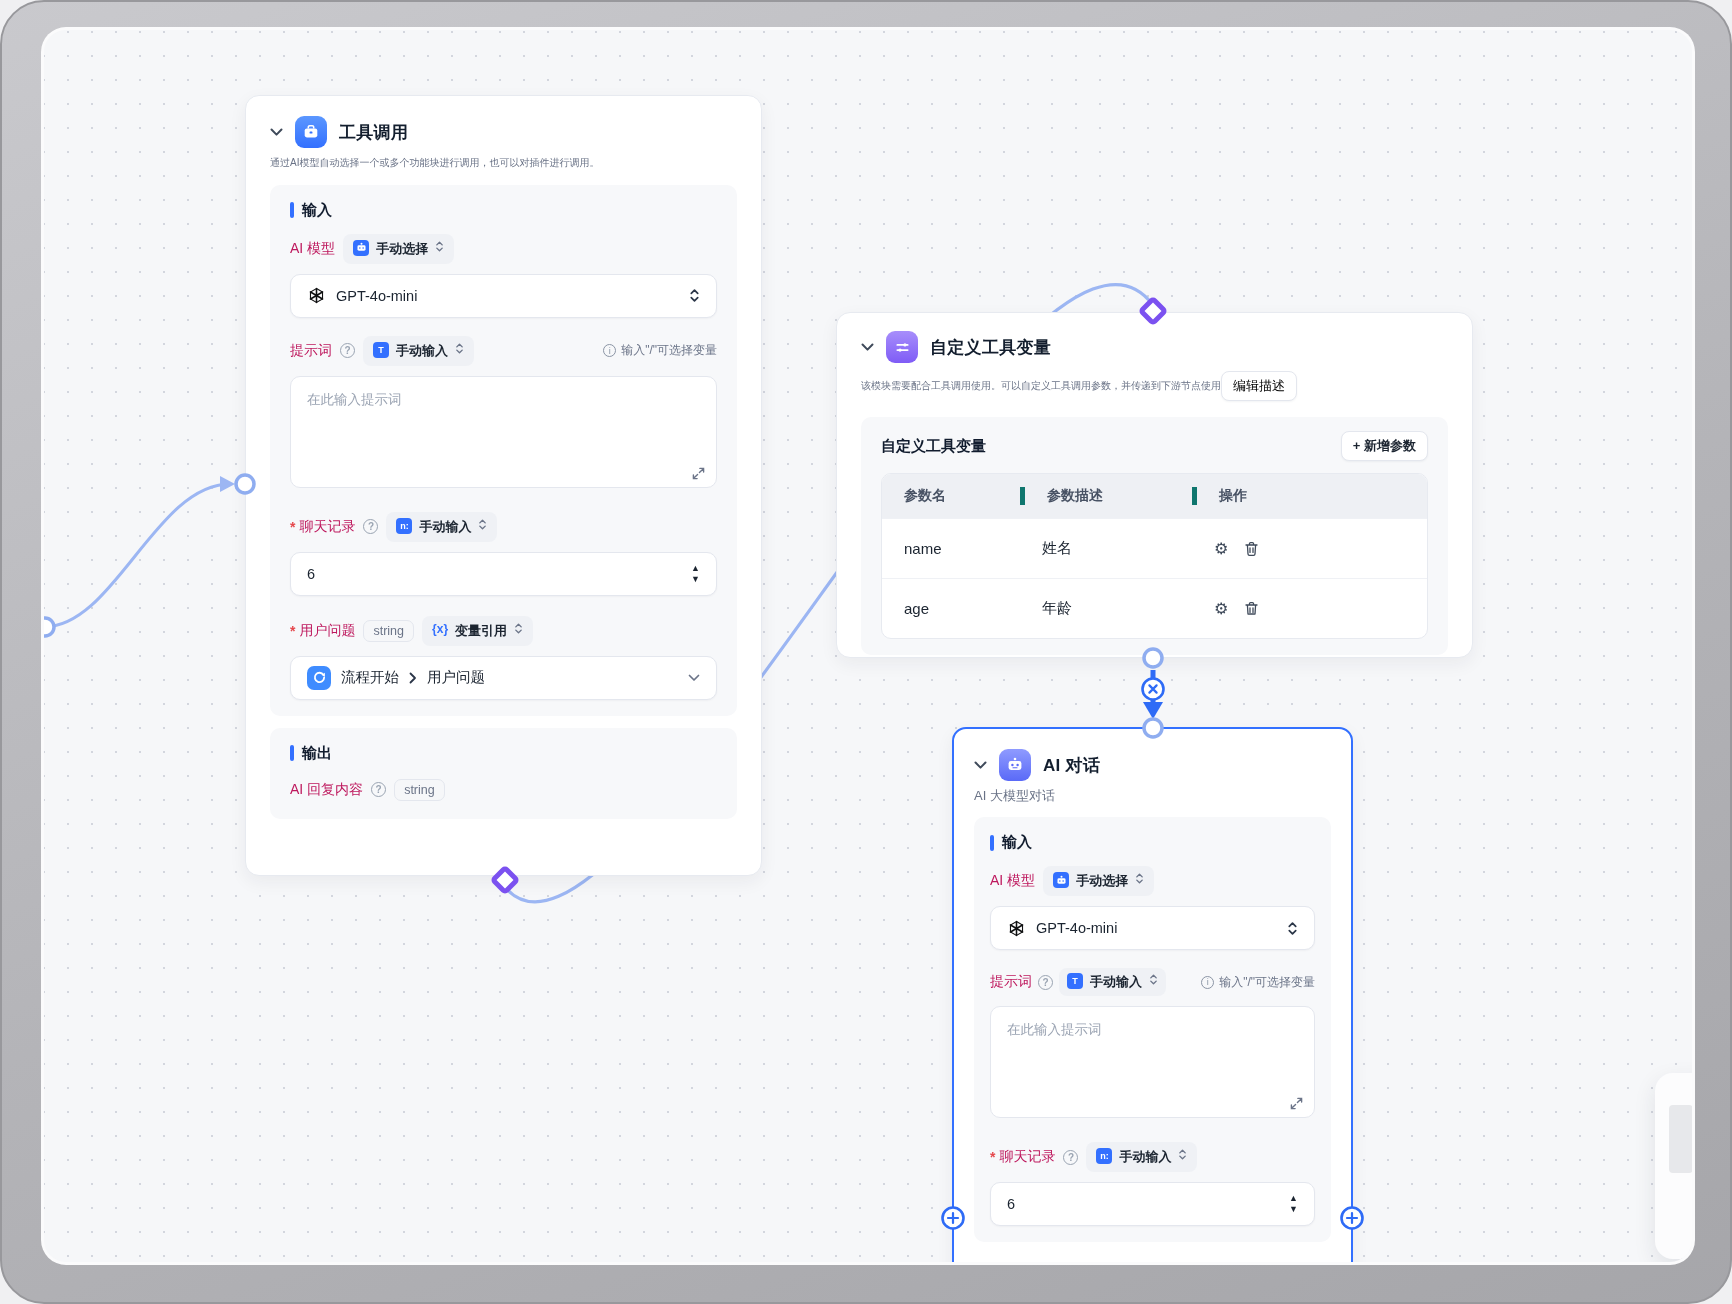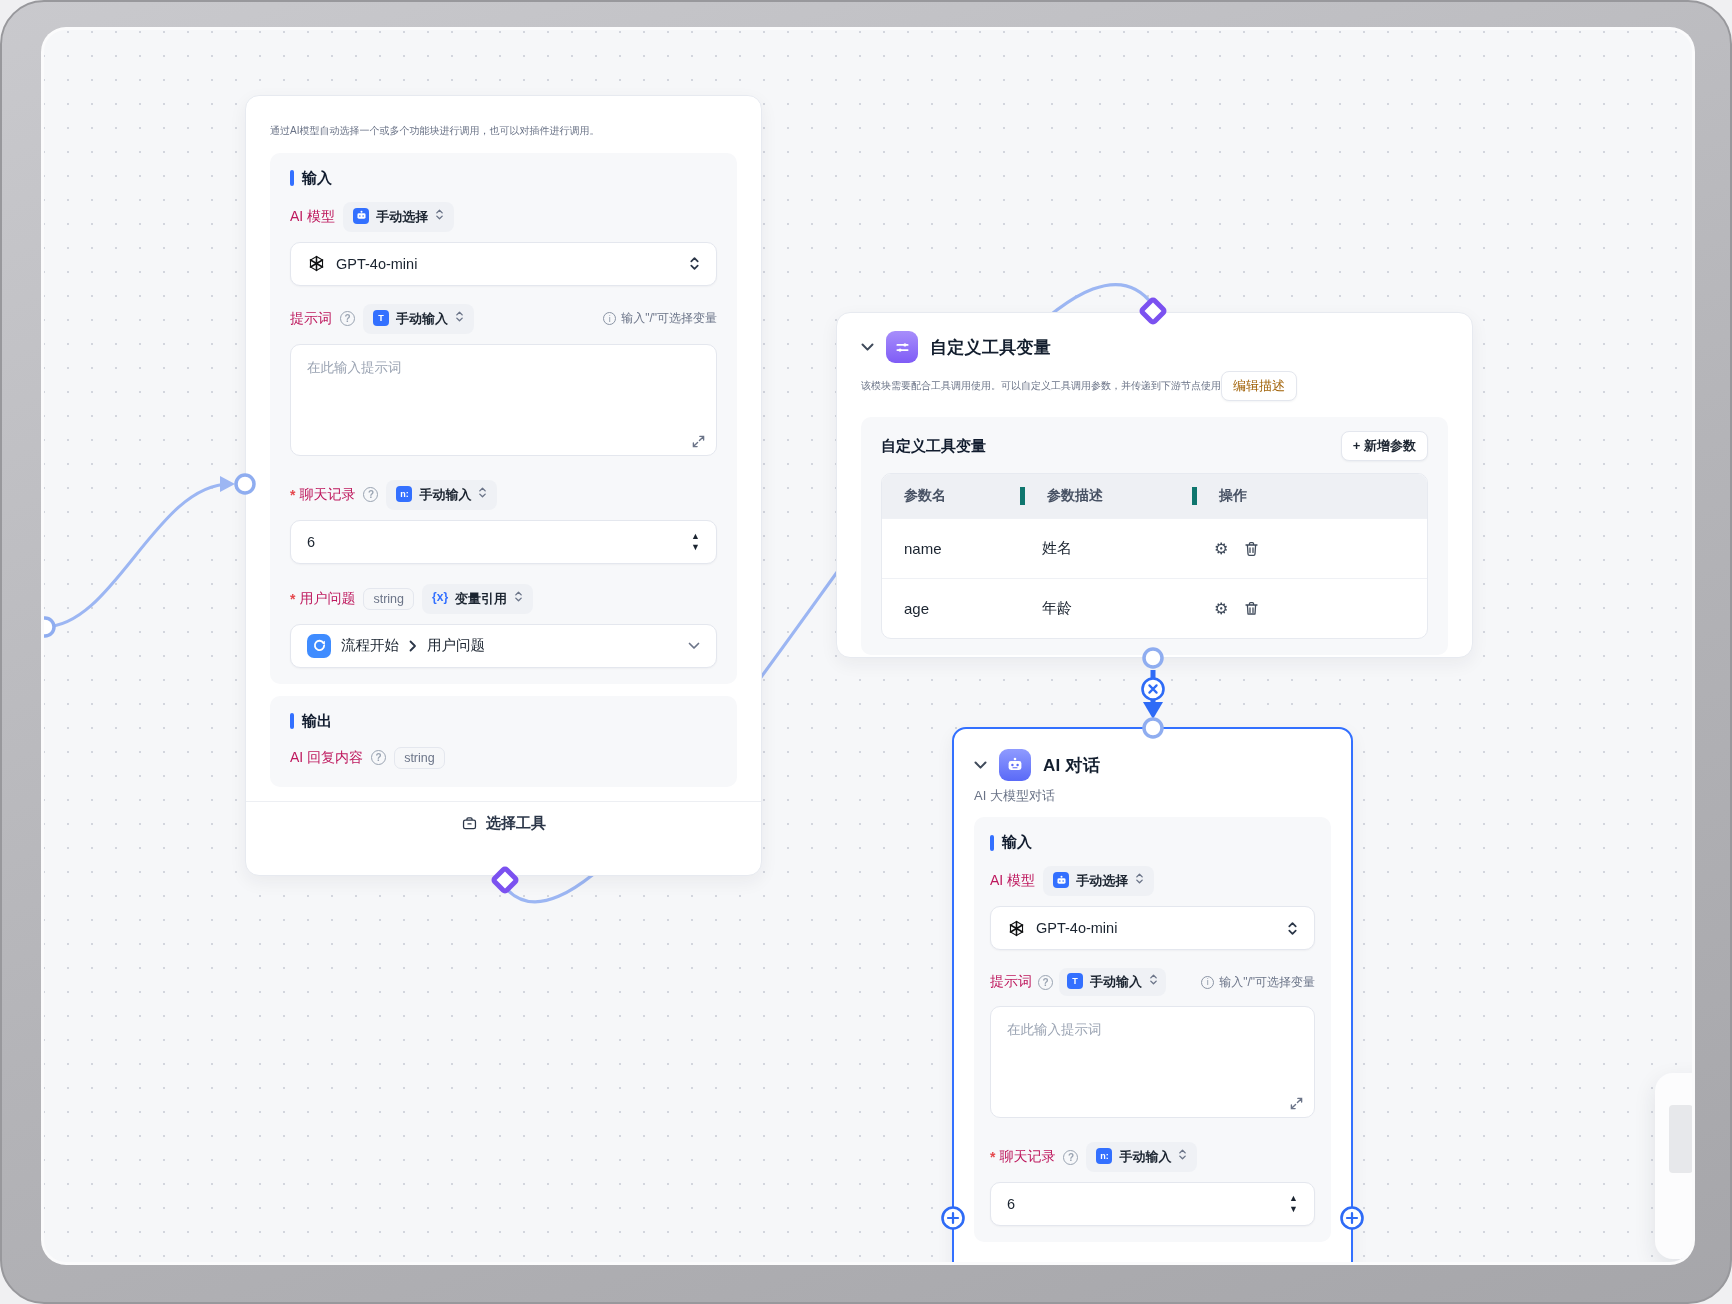--- a/index.html
+++ b/index.html
@@ -89,21 +89,21 @@
   .spin span { font-size:9px; color:#1b2430; }
 
   .node-footer {
     margin:14px -24px 0 -24px; border-top:1px solid #edeff3; height:44px;
     display:flex; align-items:center; justify-content:center; gap:8px; cursor:pointer;
     font-size:15px; font-weight:600; color:#2b3648; border-radius:0 0 14px 14px; background:#fff;
   }
 
   .ghost-btn {
     background:#fff; border:1px solid #e4e7ee; border-radius:8px; padding:5px 11px;
-    font-size:13px; color:#a16207; cursor:pointer; white-space:nowrap;
+    font-size:13px; color:#000000; cursor:pointer; white-space:nowrap;
     box-shadow:0 1px 2px rgba(27,36,56,.05); font-weight:500;
   }
   .desc-row { display:flex; align-items:center; gap:0; margin-top:8px; }
   .desc-row .node-desc { margin-top:0; white-space:nowrap; }
 
   .panel-head { display:flex; align-items:center; margin-bottom:12px; }
   .panel-title { font-size:15px; font-weight:700; color:#111c2e; }
   .panel-head .ghost-btn { margin-left:auto; font-weight:600; color:#1b2430; }
 
   .vtable { background:#fff; border:1px solid #e7eaf0; border-radius:10px; overflow:hidden; }
@@ -128,20 +128,35 @@
 <div class="device">
   <div class="canvas">
 
     <svg class="layer edges" width="1652" height="1236">
       <path d="M 0 597 C 70 597, 112 454, 186 454" fill="none" stroke="#9cb6f3" stroke-width="3"></path>
       <polygon points="191,454 176,446 176,462" fill="#9cb6f3"></polygon>
       <path d="M 460 856 C 576 1000, 986 110, 1109 275" fill="none" stroke="#9cb6f3" stroke-width="3.2"></path>
     </svg>
 
     <div class="node" style="left:201px; top:65px; width:517px; height:781px;">
+      <div class="node-head">
+        <span class="chev">
+          <svg width="13" height="9" viewBox="0 0 13 9">
+              <path d="M1.5 1.5 L6.5 6.6 L11.5 1.5" stroke="#3f4a5a" stroke-width="2" fill="none" stroke-linecap="round" stroke-linejoin="round"></path>
+            </svg>
+        </span>
+        <span class="node-icon ic-blue">
+          <svg width="18" height="18" viewBox="0 0 20 20">
+              <path d="M7 6 V4.6 a1.6 1.6 0 0 1 1.6-1.6 h2.8 a1.6 1.6 0 0 1 1.6 1.6 V6" stroke="#fff" stroke-width="1.7" fill="none"></path>
+              <rect x="3" y="6" width="14" height="10" rx="2.4" fill="#fff"></rect>
+              <rect x="8.4" y="9.4" width="3.2" height="2.4" rx="0.8" fill="#3370ff"></rect>
+            </svg>
+        </span>
+        <span class="node-title">工具调用</span>
+      </div>
       <div class="node-desc">通过AI模型自动选择一个或多个功能块进行调用，也可以对插件进行调用。</div>
 
       <div class="section">
         <div class="sec-label">
           <span class="sec-bar"></span>
           <span class="sec-text">输入</span>
         </div>
 
         <div class="frow" style="margin-top:14px;">
           <span class="f-label">AI 模型</span>
@@ -262,28 +277,20 @@
           <span class="sec-bar"></span>
           <span class="sec-text">输出</span>
         </div>
         <div class="frow">
           <span class="f-label">AI 回复内容</span>
           <span class="help">?</span>
           <span class="type-badge">string</span>
         </div>
       </div>
 
-      <div class="node-footer">
-        <svg width="17" height="17" viewBox="0 0 20 20">
-            <path d="M7 6 V4.8 a1.5 1.5 0 0 1 1.5-1.5 h3 a1.5 1.5 0 0 1 1.5 1.5 V6" stroke="#2b3648" stroke-width="1.5" fill="none"></path>
-            <rect x="3" y="6" width="14" height="10" rx="2" stroke="#2b3648" stroke-width="1.5" fill="none"></rect>
-            <path d="M8.2 10.5 h3.6" stroke="#2b3648" stroke-width="1.5" stroke-linecap="round"></path>
-          </svg>
-        <span>选择工具</span>
-      </div>
     </div>
 
     <div class="node" style="left:792px; top:282px; width:637px; height:346px; padding:18px 24px;">
       <div class="node-head">
         <span class="chev">
           <svg width="13" height="9" viewBox="0 0 13 9">
               <path d="M1.5 1.5 L6.5 6.6 L11.5 1.5" stroke="#3f4a5a" stroke-width="2" fill="none" stroke-linecap="round" stroke-linejoin="round"></path>
             </svg>
         </span>
         <span class="node-icon ic-purple">

